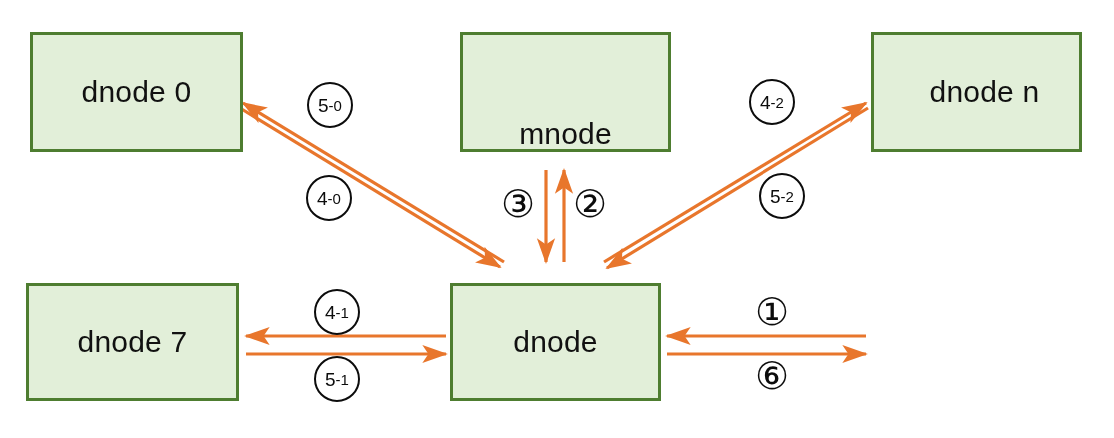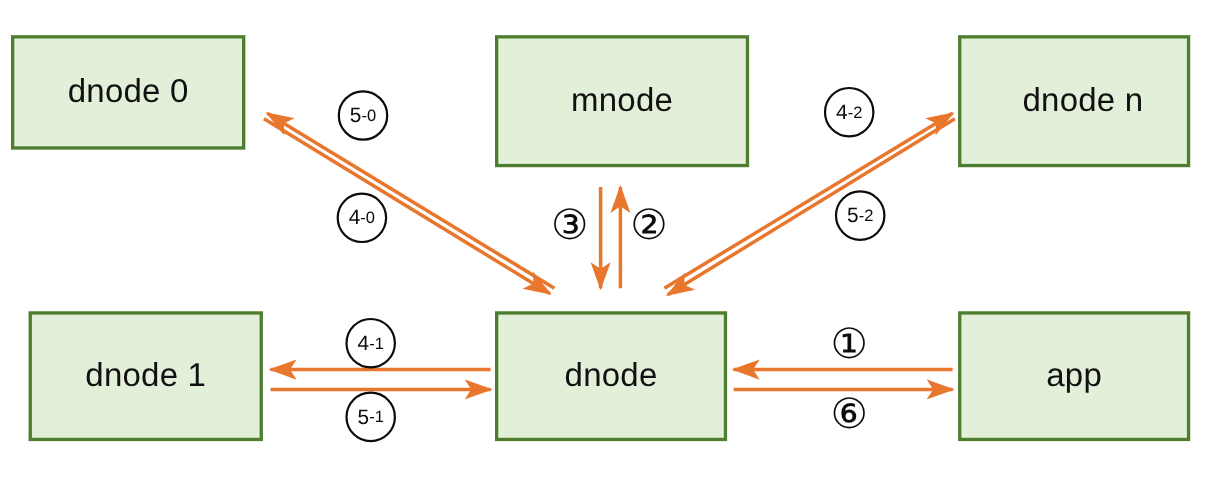--- a/index.html
+++ b/index.html
@@ -98,43 +98,40 @@
     <line x1="604" y1="262" x2="866" y2="103" stroke="#e8762c" stroke-width="3.2" marker-end="url(#ahead)"></line>
     <line x1="868" y1="108" x2="607" y2="268" stroke="#e8762c" stroke-width="3.2" marker-end="url(#ahead)"></line>
 
     <line x1="446" y1="336" x2="246" y2="336" stroke="#e8762c" stroke-width="3.2" marker-end="url(#ahead)"></line>
     <line x1="246" y1="354" x2="446" y2="354" stroke="#e8762c" stroke-width="3.2" marker-end="url(#ahead)"></line>
 
     <line x1="866" y1="336" x2="667" y2="336" stroke="#e8762c" stroke-width="3.2" marker-end="url(#ahead)"></line>
     <line x1="667" y1="354" x2="866" y2="354" stroke="#e8762c" stroke-width="3.2" marker-end="url(#ahead)"></line>
   </svg>
 
-  <div class="node-box" style="left:10px;  top:32px;  width:213px; height:104px;">
+  <div class="node-box" style="left:30px;  top:32px;  width:213px; height:120px;">
     <span class="node-label">dnode 0</span>
   </div>
 
-  <div class="node-box" style="left:450px; top:32px;  width:231px; height:120px;">
+  <div class="node-box" style="left:460px; top:32px;  width:211px; height:120px;align-items:flex-end;">
     <span class="node-label">mnode</span>
   </div>
 
   <div class="node-box" style="left:871px; top:32px;  width:211px; height:120px;padding-left:16px;">
     <span class="node-label">dnode n</span>
   </div>
 
   <div class="node-box" style="left:26px;  top:283px; width:213px; height:118px;">
-    <span class="node-label">dnode 1</span>
+    <span class="node-label">dnode 7</span>
   </div>
 
   <div class="node-box" style="left:450px; top:283px; width:211px; height:118px;">
     <span class="node-label">dnode</span>
   </div>
 
-  <div class="node-box" style="left:871px; top:283px; width:211px; height:118px;">
-    <span class="node-label">app</span>
-  </div>
 
   <div class="edge-badge" style="left:307px; top:82px; width:46px; height:46px;">
     <span class="num-main">5</span>
       <span class="num-sub">-0</span>
   </div>
 
   <div class="edge-badge" style="left:306px; top:175px; width:46px; height:46px;">
     <span class="num-main">4</span>
       <span class="num-sub">-0</span>
   </div>

